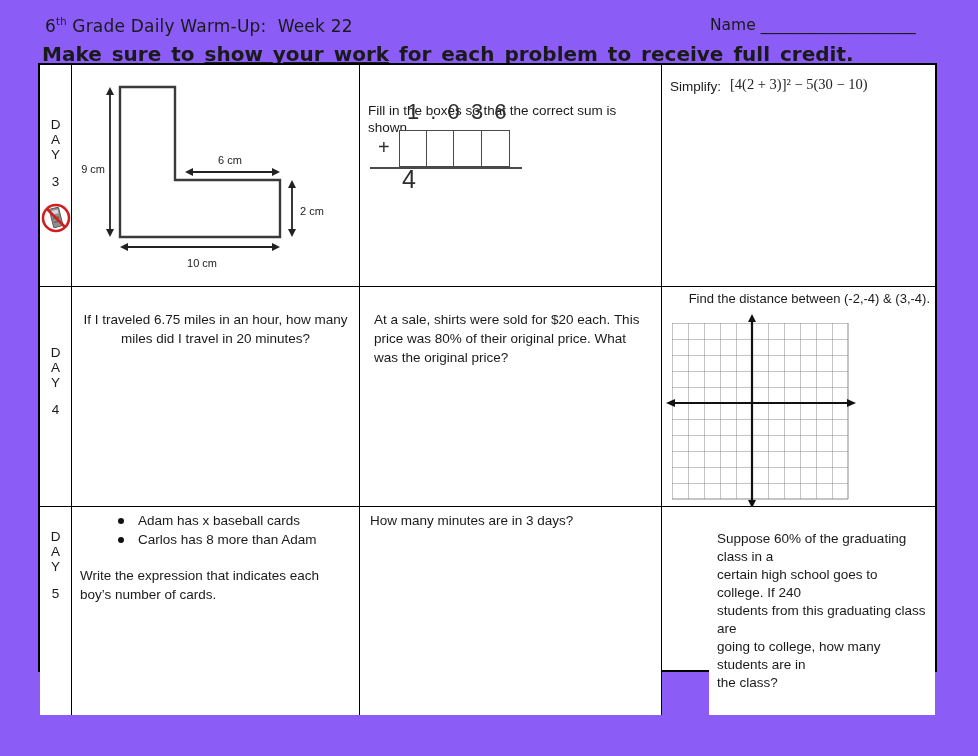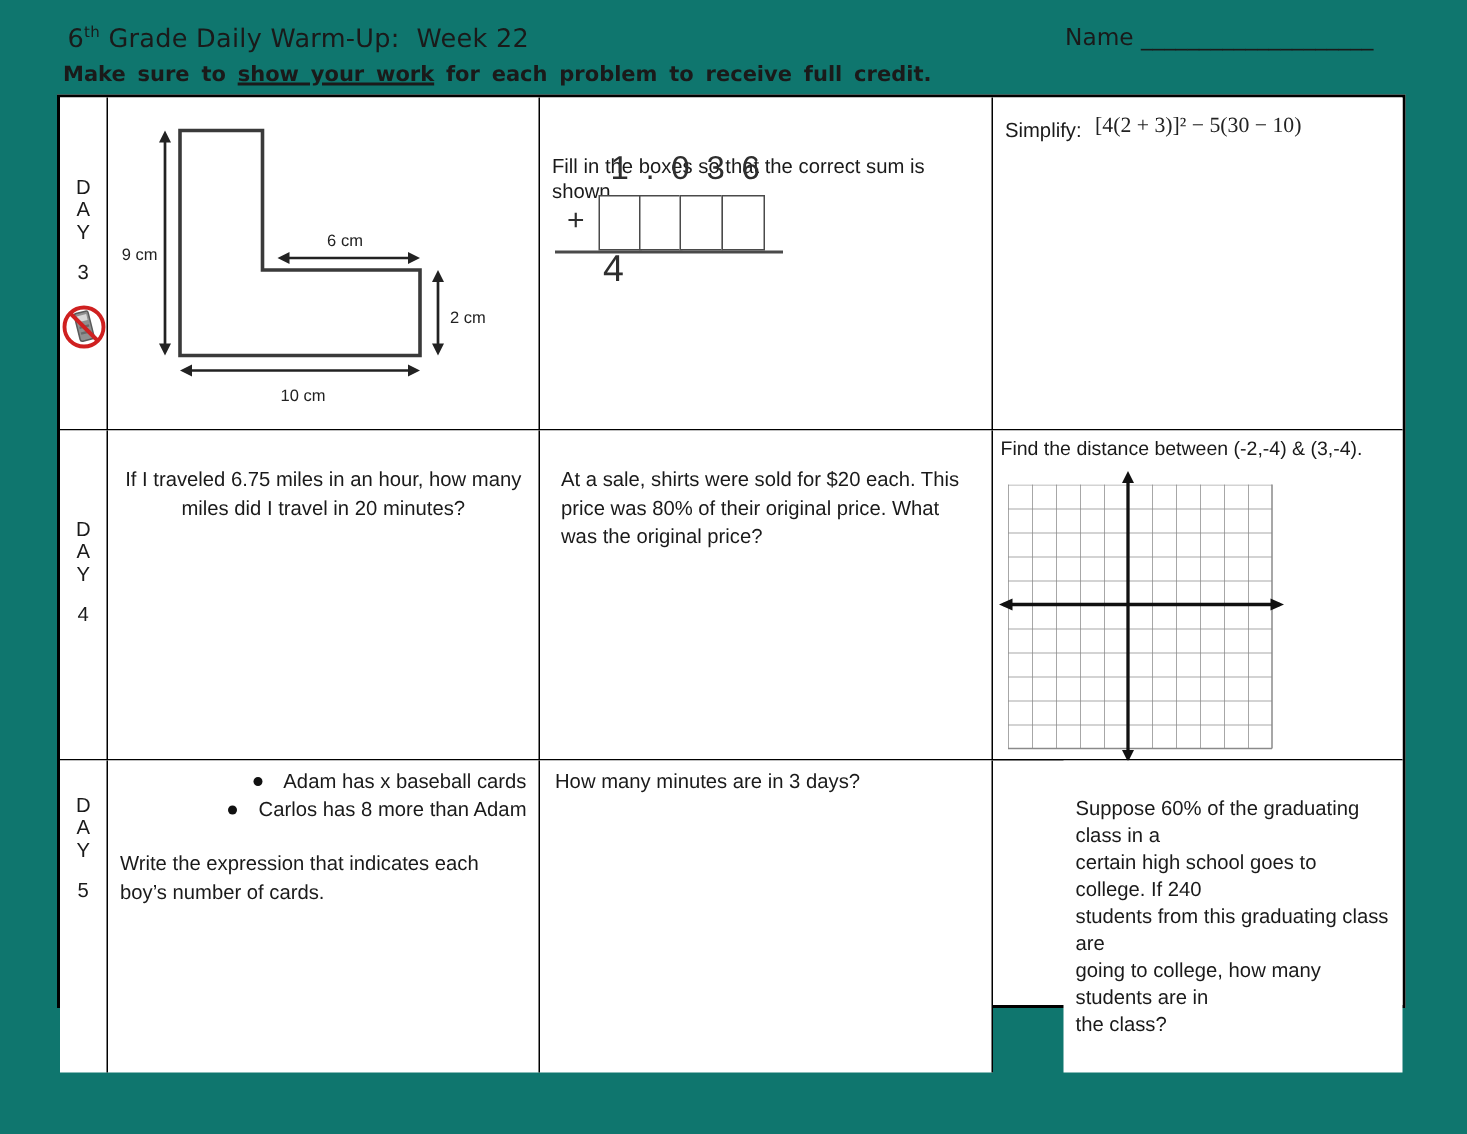--- a/index.html
+++ b/index.html
@@ -1,31 +1,31 @@
 <!DOCTYPE html>
 <html><head>
 <meta charset="utf-8">
 <style>
   html,body{margin:0;padding:0;background:#ffffff;}
   .sheet{
-    position:relative; width:978px; height:756px; background:#0f766e;
+    position:relative; width:978px; height:756px; background:#8b5cf6;
     font-family:"Liberation Sans", sans-serif; color:#1a1a1a; overflow:hidden;
   }
   
   .title{
     position:absolute; left:45px; top:16px; font-size:17px; white-space:pre;
     font-family:"DejaVu Sans", sans-serif; letter-spacing:.2px;
   }
   .title sup{font-size:10px;}
   .name-line{
     position:absolute; left:710px; top:16px; font-size:15.5px; white-space:pre;
     font-family:"DejaVu Sans", sans-serif;
   }
   .instruction{
-    position:absolute; left:42px; top:42px; font-size:14px; font-weight:700;
+    position:absolute; left:42px; top:42px; font-size:20px; font-weight:700;
     white-space:pre; word-spacing:3px; font-family:"DejaVu Sans", sans-serif;
   }
   .instruction .u{text-decoration:underline; text-decoration-thickness:2px;}
   
   .wtable{
     position:absolute; left:38px; top:63px; width:899px; height:609px;
     display:grid; grid-template-columns:32px 288px 302px 1fr;
     grid-template-rows:222px 220px 1fr;
     border:2px solid #000; box-sizing:border-box; background:#fff;
   }
@@ -55,26 +55,26 @@
   .abox + .abox{margin-left:-1.8px;}
   .sum-rule{position:absolute; left:10px; top:102px; width:152px; border-top:2.2px solid #4a4a4a;}
   .sum-result{position:absolute; left:42px; top:106px; font-size:25px; color:#2e2e2e;}
   
   .c-simplify{padding:13px 8px; display:flex; align-items:flex-start;}
   .simplify-expr{font-family:"Liberation Serif", serif; font-size:14.5px; margin-left:9px; margin-top:-2px; color:#222;}
   
   .c-travel{padding-top:4px; text-align:center; white-space:pre-line; line-height:19px;}
   .c-sale{padding:4px 10px 0 14px; white-space:pre-line; line-height:19px;}
   .c-distance{padding:3px 5px;}
-  .dist-prompt{white-space:nowrap; font-size:13px;}
+  .dist-prompt{white-space:nowrap; font-size:13px;text-align:right;}
   .grid-svg{position:absolute; left:2px; top:26px;}
   
   .c-cards{padding:4px 8px;}
   .cards-list{list-style:none; margin:0 0 0 38px; padding:0;}
-  .cards-list li{display:flex; align-items:flex-start; line-height:19px;justify-content:flex-end;}
+  .cards-list li{display:flex; align-items:flex-start; line-height:19px;}
   .bullet-dot{width:6px; height:6px; border-radius:50%; background:#111; margin:7px 14px 0 0; flex:none;}
   .cards-question{margin-top:17px; white-space:pre-line; line-height:19px;}
   .c-minutes{padding:5px 10px;}
   .c-college{padding:5px 8px; white-space:pre-line; line-height:18px;margin-left:47px;}
 </style>
 </head>
 <body>
 
 <div class="sheet">
 

